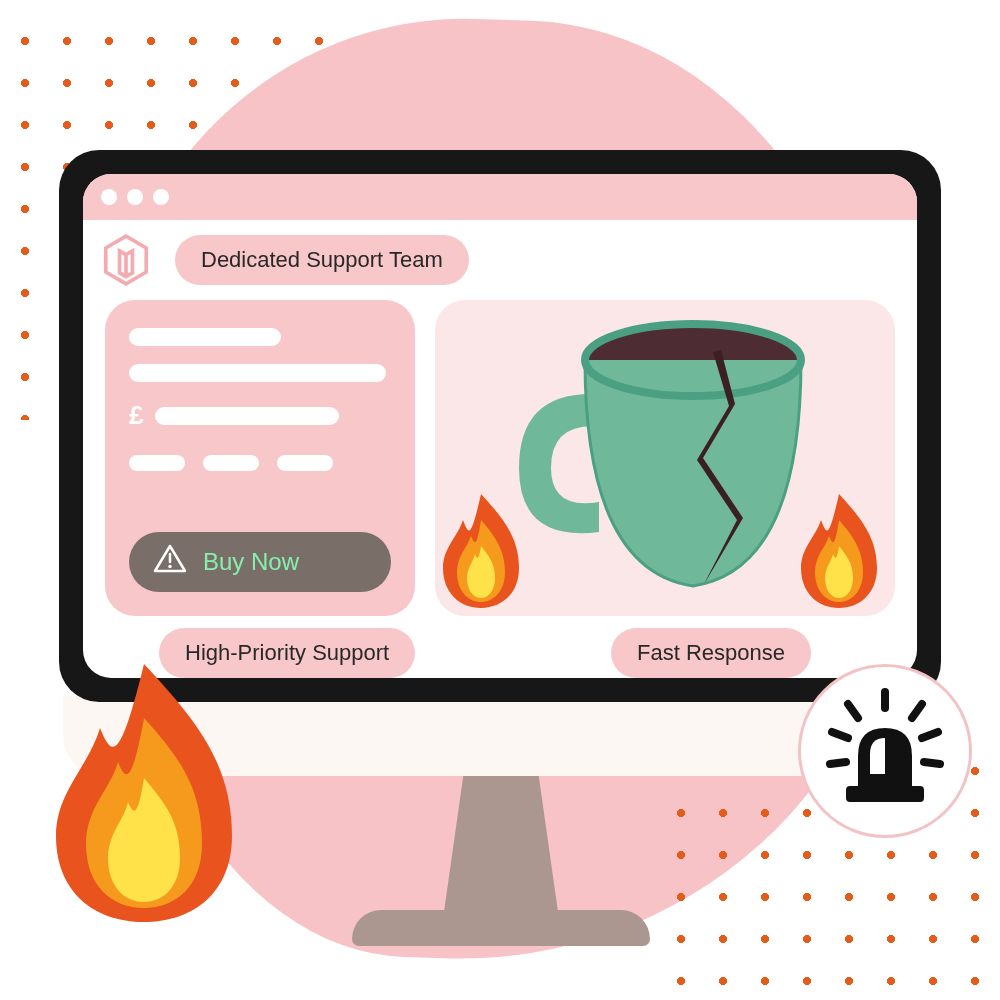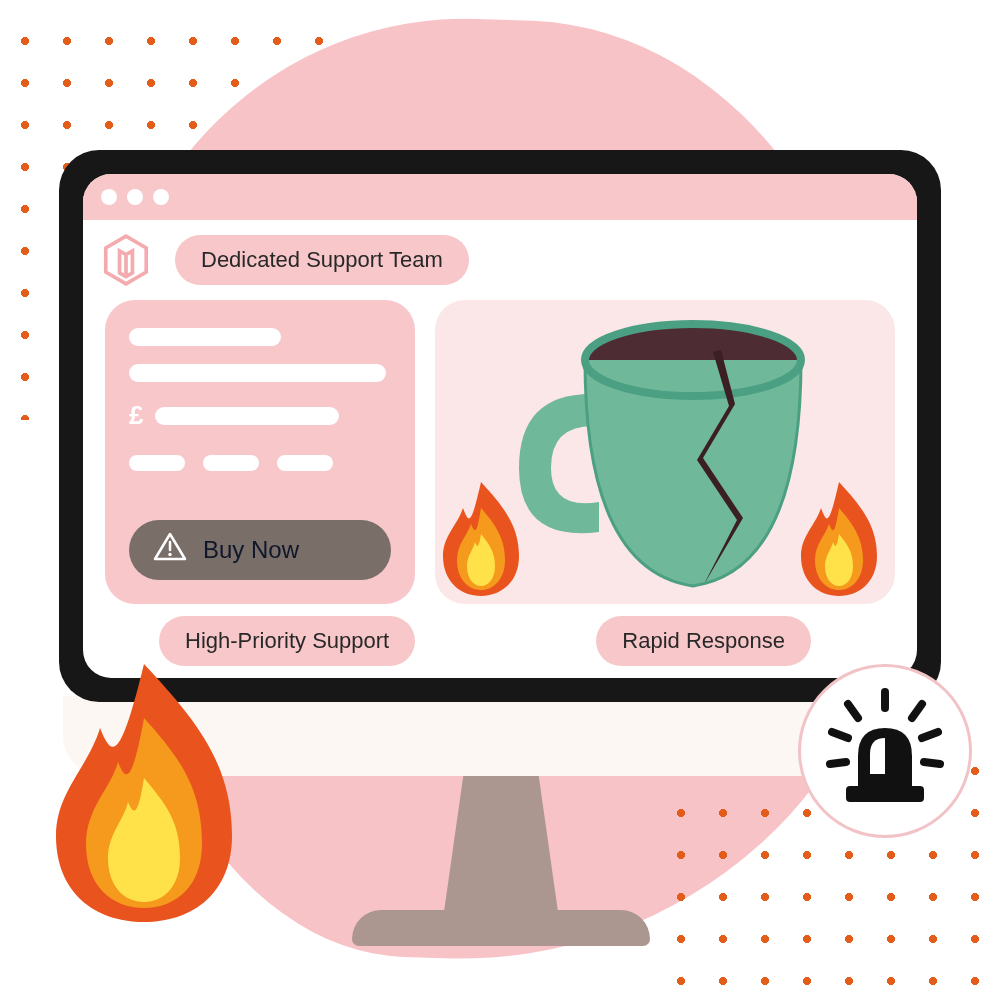--- a/index.html
+++ b/index.html
@@ -113,40 +113,40 @@
   .stub.s1 { width: 58%; }
   .stub.s2 { width: 98%; }
   .stub-row { display: flex; align-items: center; gap: 12px; }
   .pound { color: #fff; font-size: 26px; font-weight: 600; }
   .stub.s3 { width: 70%; }
   .stub-small-row { display: flex; gap: 18px; margin-top: 6px;}
   .stub.sm { width: 56px; height: 16px; }
   .buy-btn {
     margin-top: auto;
     background: #7a6e69;
-    color: #0f172a;
+    color: #86efac;
     border-radius: 40px;
     padding: 12px 24px;
     display: flex;
     align-items: center;
     gap: 16px;
     font-size: 24px;
     font-weight: 500;
     cursor: pointer;
   }
   .panel-right {
     flex: 1;
     background: #FCE7E8;
     border-radius: 30px;
     position: relative;
     overflow: hidden;
   }
   .footer-row {
     display: flex;
-    padding: 6px 26px 12px 26px;
+    padding: 6px 26px 0 26px;
     gap: 24px;
   }
   .pill-priority { margin-left: 50px; }
   .pill-rapid { margin-left: auto; margin-right: 80px; }
   .alarm-badge {
     position: absolute;
     right: 28px; top: 664px;
     width: 174px; height: 174px;
     background: #fff;
     border: 3px solid #F2C3C6;
@@ -241,21 +241,21 @@
               <path d="M44 4 C64 26 82 46 82 78 C82 104 64 118 44 118 C24 118 6 104 6 78 C6 58 20 48 26 30 C32 46 34 48 44 4 Z" fill="#e9531d"></path>
               <path d="M44 30 C58 46 68 60 68 82 C68 102 56 112 44 112 C32 112 20 102 20 82 C20 66 30 58 34 46 C38 56 40 56 44 30 Z" fill="#f59a1d"></path>
               <path d="M44 56 C52 66 58 74 58 88 C58 100 52 108 44 108 C36 108 30 100 30 88 C30 78 36 72 38 64 C40 70 42 70 44 56 Z" fill="#ffe24a"></path>
             </svg>
           </div>
         </div>
       </div>
 
       <div class="footer-row">
         <div class="pill pill-priority">High-Priority Support</div>
-        <div class="pill pill-rapid">Rapid Response</div>
+        <div class="pill pill-rapid">Fast Response</div>
       </div>
 
     </div>
   </div>
 
   <div class="flame flame-big">
     <svg viewBox="0 0 200 270" width="200" height="270">
       <path d="M100 6 C150 60 188 104 188 178 C188 234 150 264 100 264 C50 264 12 234 12 178 C12 134 44 110 56 70 C68 100 76 104 100 6 Z" fill="#e9531d"></path>
       <path d="M100 60 C136 100 158 130 158 186 C158 228 132 250 100 250 C68 250 42 228 42 186 C42 150 66 132 74 104 C82 124 88 126 100 60 Z" fill="#f59a1d"></path>
       <path d="M100 120 C122 146 136 164 136 200 C136 228 120 244 100 244 C80 244 64 228 64 200 C64 176 80 162 84 144 C90 158 94 158 100 120 Z" fill="#ffe24a"></path>

